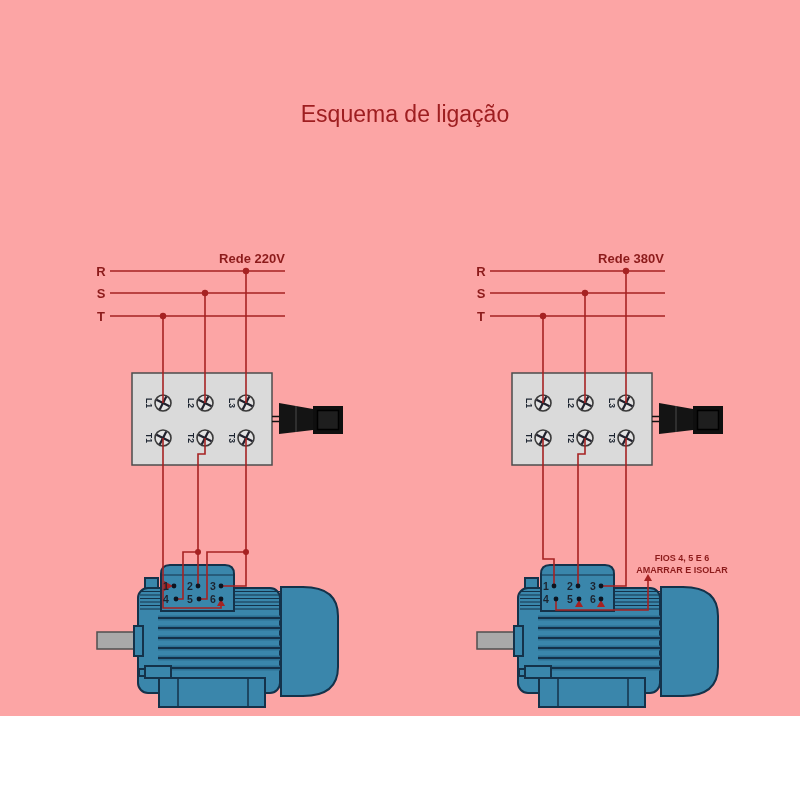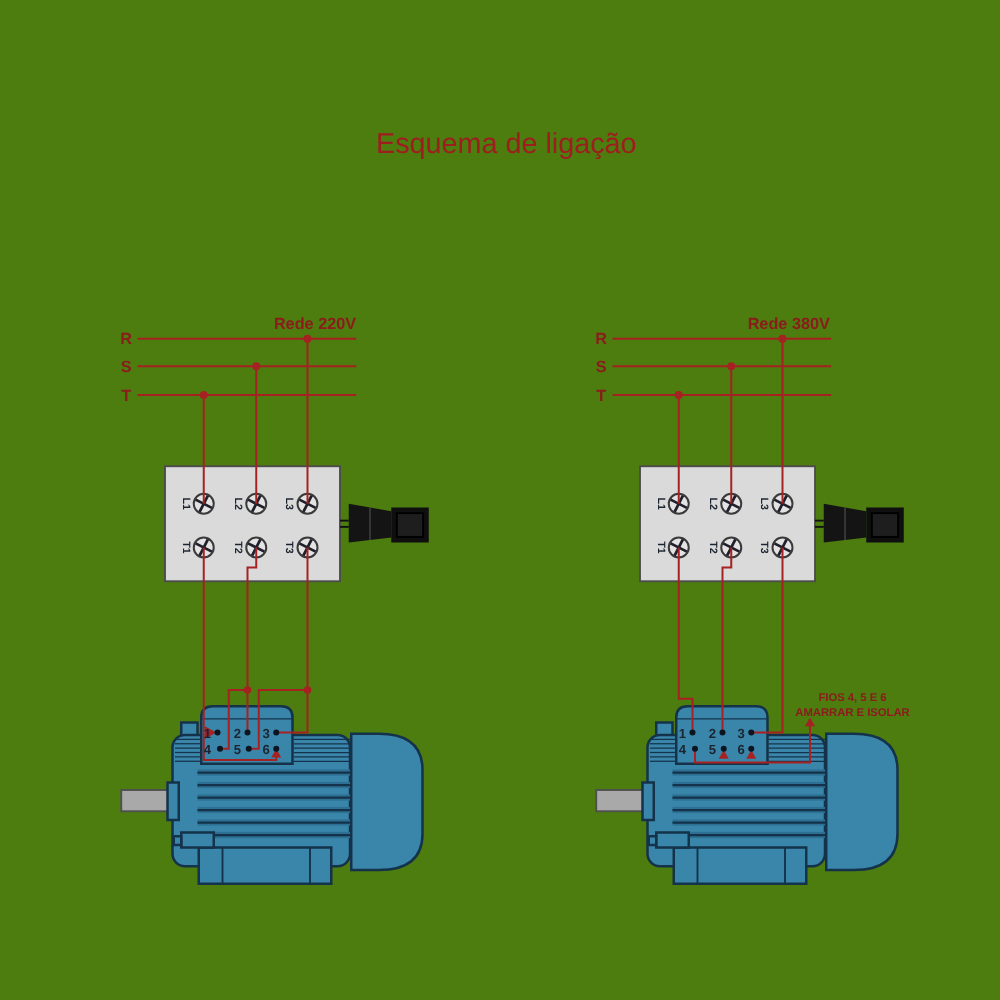--- a/index.html
+++ b/index.html
@@ -2,21 +2,21 @@
 <html style="--wire: #a62222; --title: #9e1e20; --label: #8c1b1b; --block_fill: #dadada; --block_border: #4c4c4c; --motor_body: #3a86ab; --motor_line: #14324a; --motor_shade: #2d7094; --shaft: #a9a9a9; --handle: #141414; --screw_text: #1c2430;"><head>
 <meta charset="utf-8">
 <style>
   :root{
     --wire:#a62222; --title:#9e1e20; --label:#8c1b1b;
     --block_fill:#dadada; --block_border:#4c4c4c;
     --motor_body:#3a86ab; --motor_line:#14324a; --motor_shade:#2d7094;
     --shaft:#a9a9a9; --handle:#141414; --screw_text:#1c2430;
   }
   html,body{margin:0;padding:0;background:#fff;}
-  .canvas{position:relative;width:800px;height:800px;background:#4d7c0f;overflow:hidden;}
+  .canvas{position:relative;width:800px;height:716px;background:#fca5a5;overflow:hidden;}
   svg{position:absolute;left:0;top:0;}
   text{font-family:"Liberation Sans","DejaVu Sans",sans-serif;}
   .title-text{fill:var(--title);font-size:23px;font-weight:400;}
   .rede-label{fill:var(--label);font-size:13px;font-weight:700;}
   .phase-label{fill:var(--label);font-size:13px;font-weight:700;}
   .powerline{stroke:var(--wire);stroke-width:1.5;}
   .wire{fill:none;stroke:var(--wire);stroke-width:1.6;}
   .wiredot{fill:var(--wire);}
   .arrow{fill:var(--wire);stroke:none;}
   .block{fill:var(--block_fill);stroke:var(--block_border);stroke-width:1.5;}

